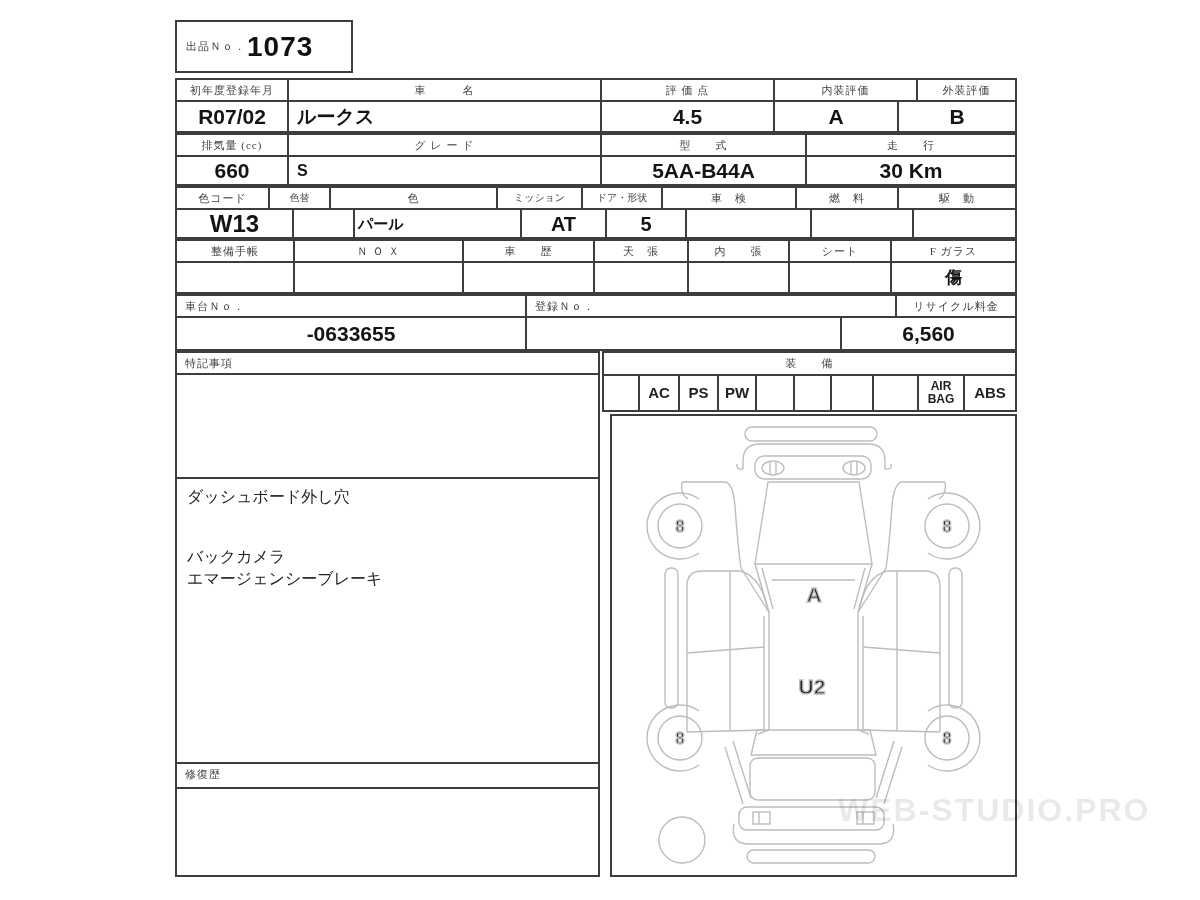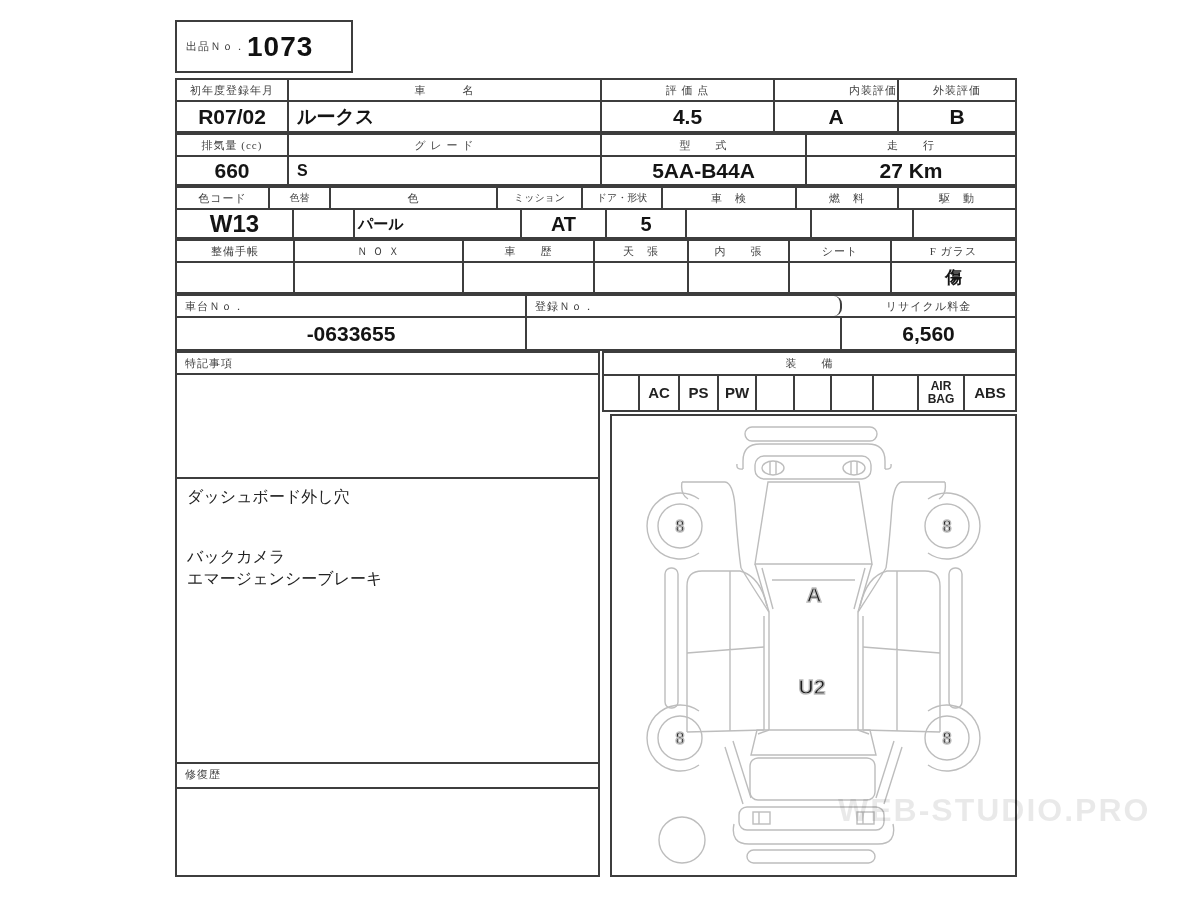--- a/index.html
+++ b/index.html
@@ -41,21 +41,21 @@
     <div class="hrow">
       <div class="c" style="width:112px;">
           <span class="hl">初年度登録年月</span>
         </div>
       <div class="c" style="width:313px;">
           <span class="hl">車　　　名</span>
         </div>
       <div class="c" style="width:173px;">
           <span class="hl">評 価 点</span>
         </div>
-      <div class="c" style="width:124px;justify-content:flex-end;">
+      <div class="c" style="width:143px;">
           <span class="hl">内装評価</span>
         </div>
       <div class="c last" style="flex:1;">
           <span class="hl">外装評価</span>
         </div>
     </div>
     <div class="vrow">
       <div class="c vv" style="width:112px;">R07/02</div>
       <div class="c vv left" style="width:313px;font-size:19px;">ルークス</div>
       <div class="c vv" style="width:173px;">4.5</div>
@@ -76,21 +76,21 @@
           <span class="hl">型　　式</span>
         </div>
       <div class="c last" style="flex:1;">
           <span class="hl">走　　行</span>
         </div>
     </div>
     <div class="vrow">
       <div class="c vv" style="width:112px;">660</div>
       <div class="c vv left" style="width:313px;font-size:16px;">S</div>
       <div class="c vv" style="width:205px;">5AA-B44A</div>
-      <div class="c vv last" style="flex:1;">27 Km</div>
+      <div class="c vv last" style="flex:1;">30 Km</div>
     </div>
   </div>
 
   <div class="band" style="left:175px;top:186px;width:842px;height:53px;">
     <div class="hrow">
       <div class="c" style="width:93px;">
           <span class="hl">色コード</span>
         </div>
       <div class="c" style="width:61px;">
           <span class="hl hl10">色替</span>
@@ -159,21 +159,21 @@
       <div class="c vv" style="width:102px;"></div>
       <div class="c vv last" style="flex:1;font-size:17px;">傷</div>
     </div>
   </div>
 
   <div class="band" style="left:175px;top:294px;width:842px;height:57px;">
     <div class="hrow">
       <div class="c left" style="width:350px;">
           <span class="hl">車台Ｎｏ．</span>
         </div>
-      <div class="c left" style="width:315px;border-radius:8px;">
+      <div class="c left" style="width:370px;">
           <span class="hl">登録Ｎｏ．</span>
         </div>
       <div class="c last" style="flex:1;">
           <span class="hl">リサイクル料金</span>
         </div>
     </div>
     <div class="vrow">
       <div class="c vv" style="width:350px;">-0633655</div>
       <div class="c vv" style="width:315px;"></div>
       <div class="c vv last" style="flex:1;">6,560</div>

